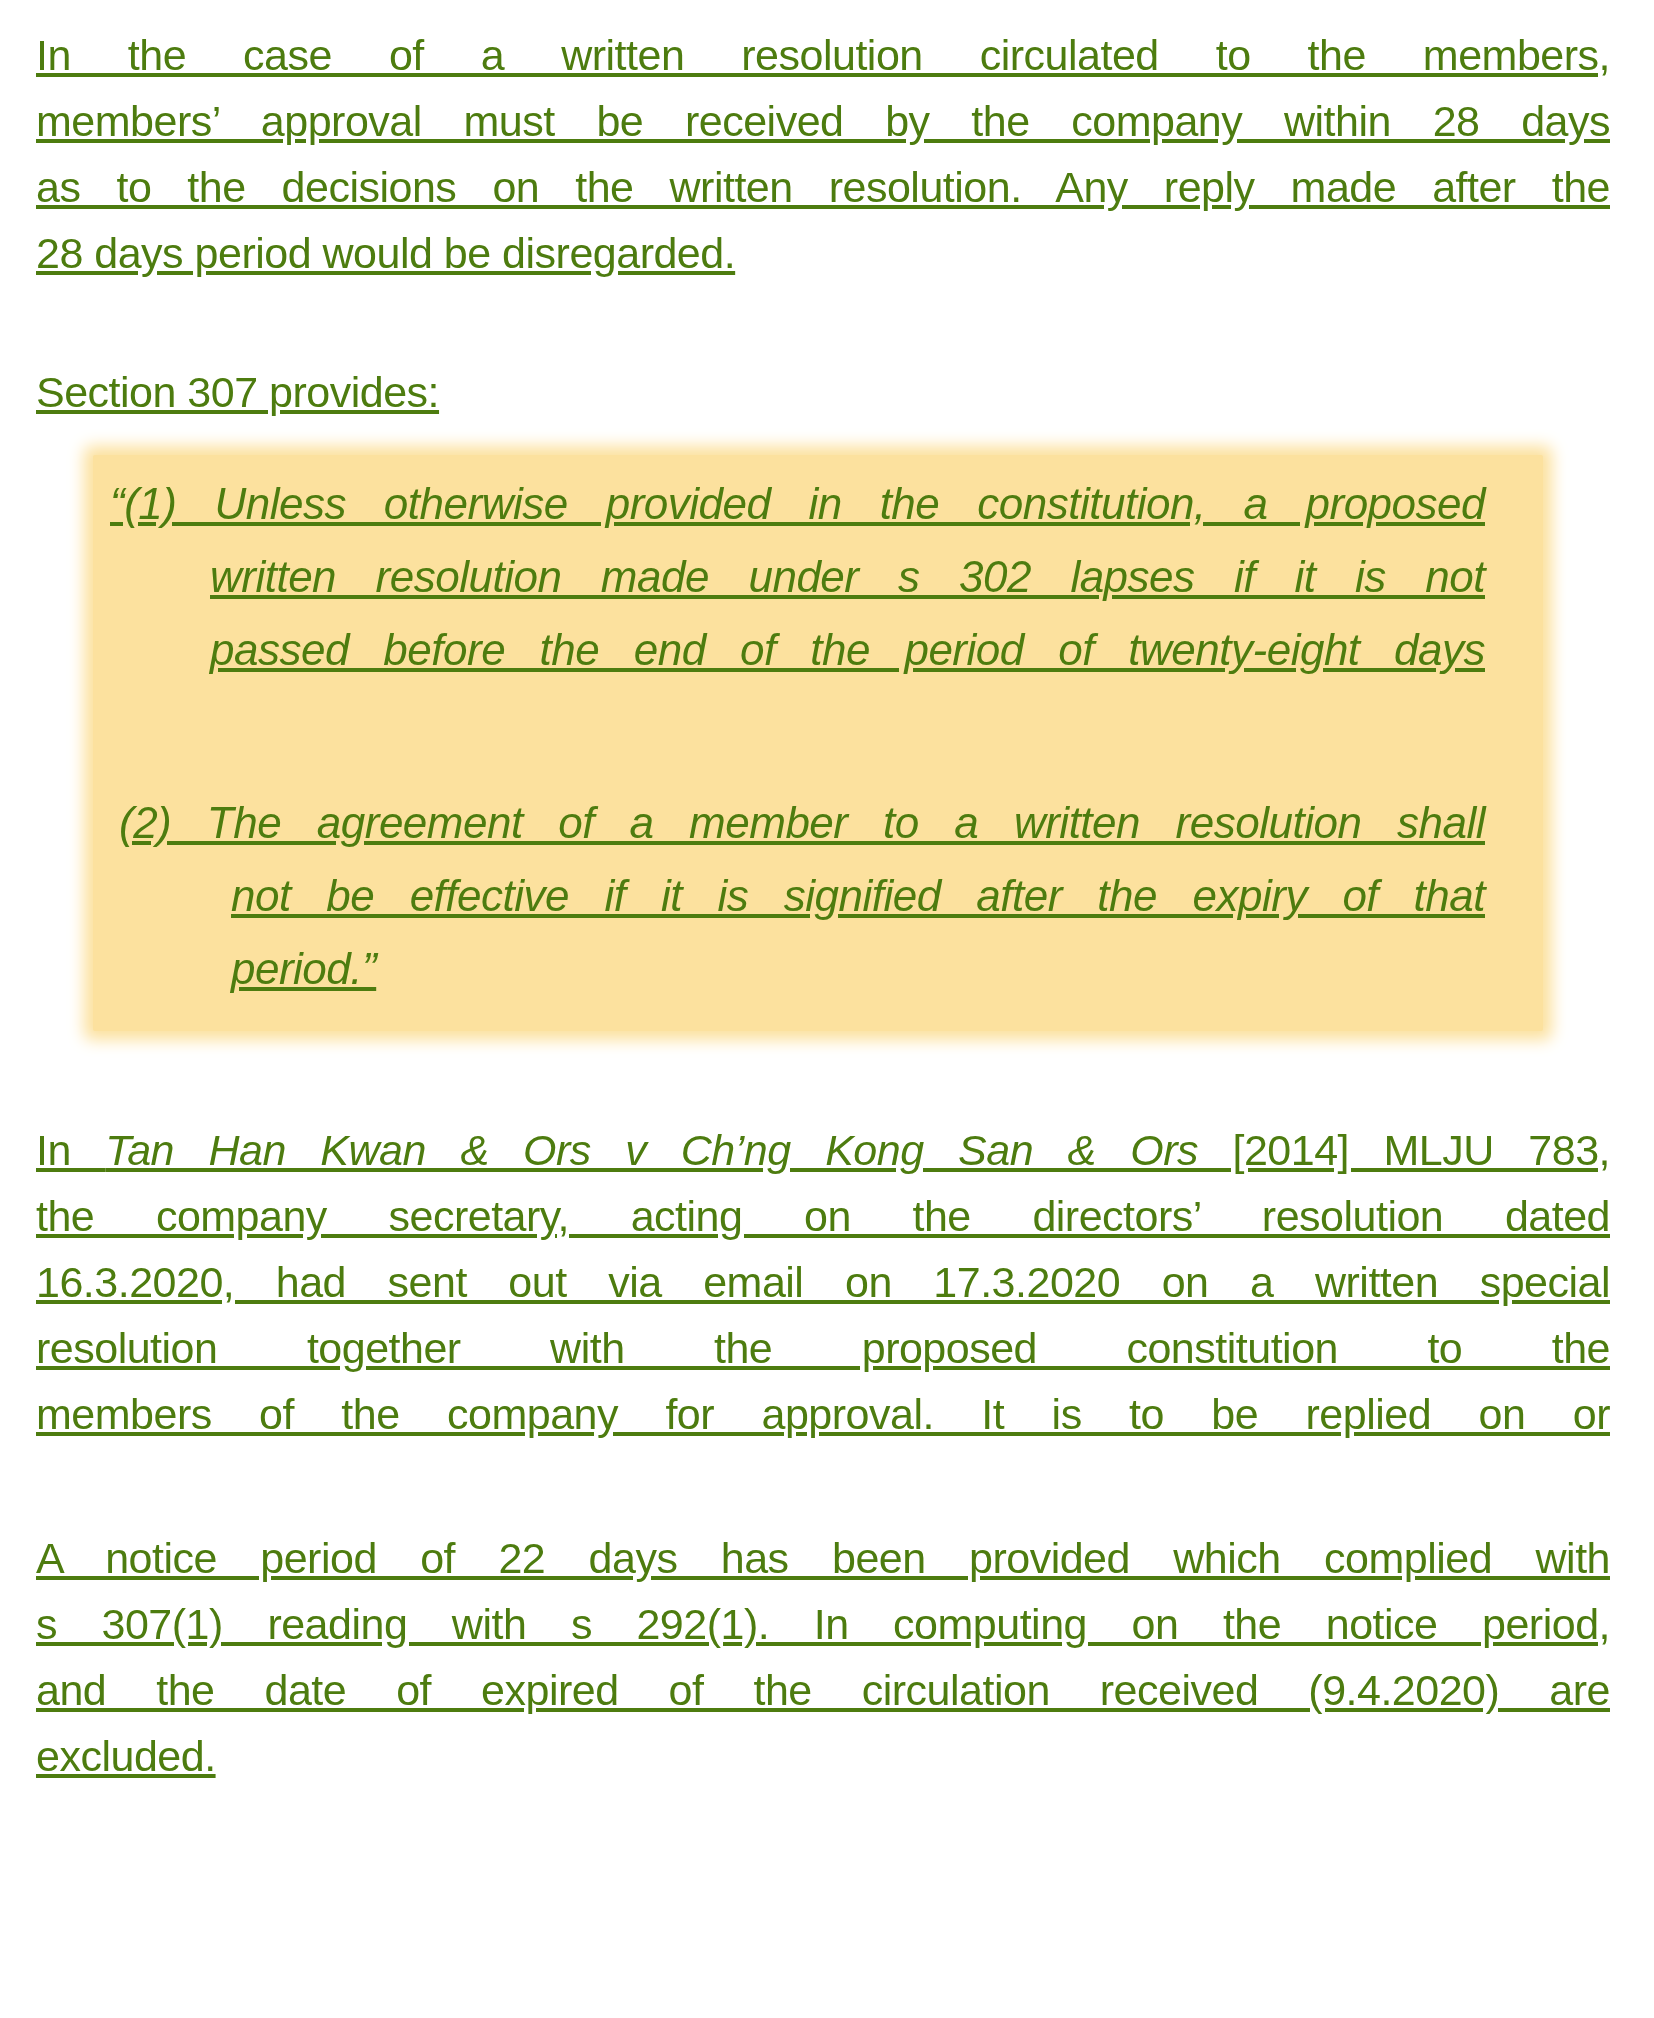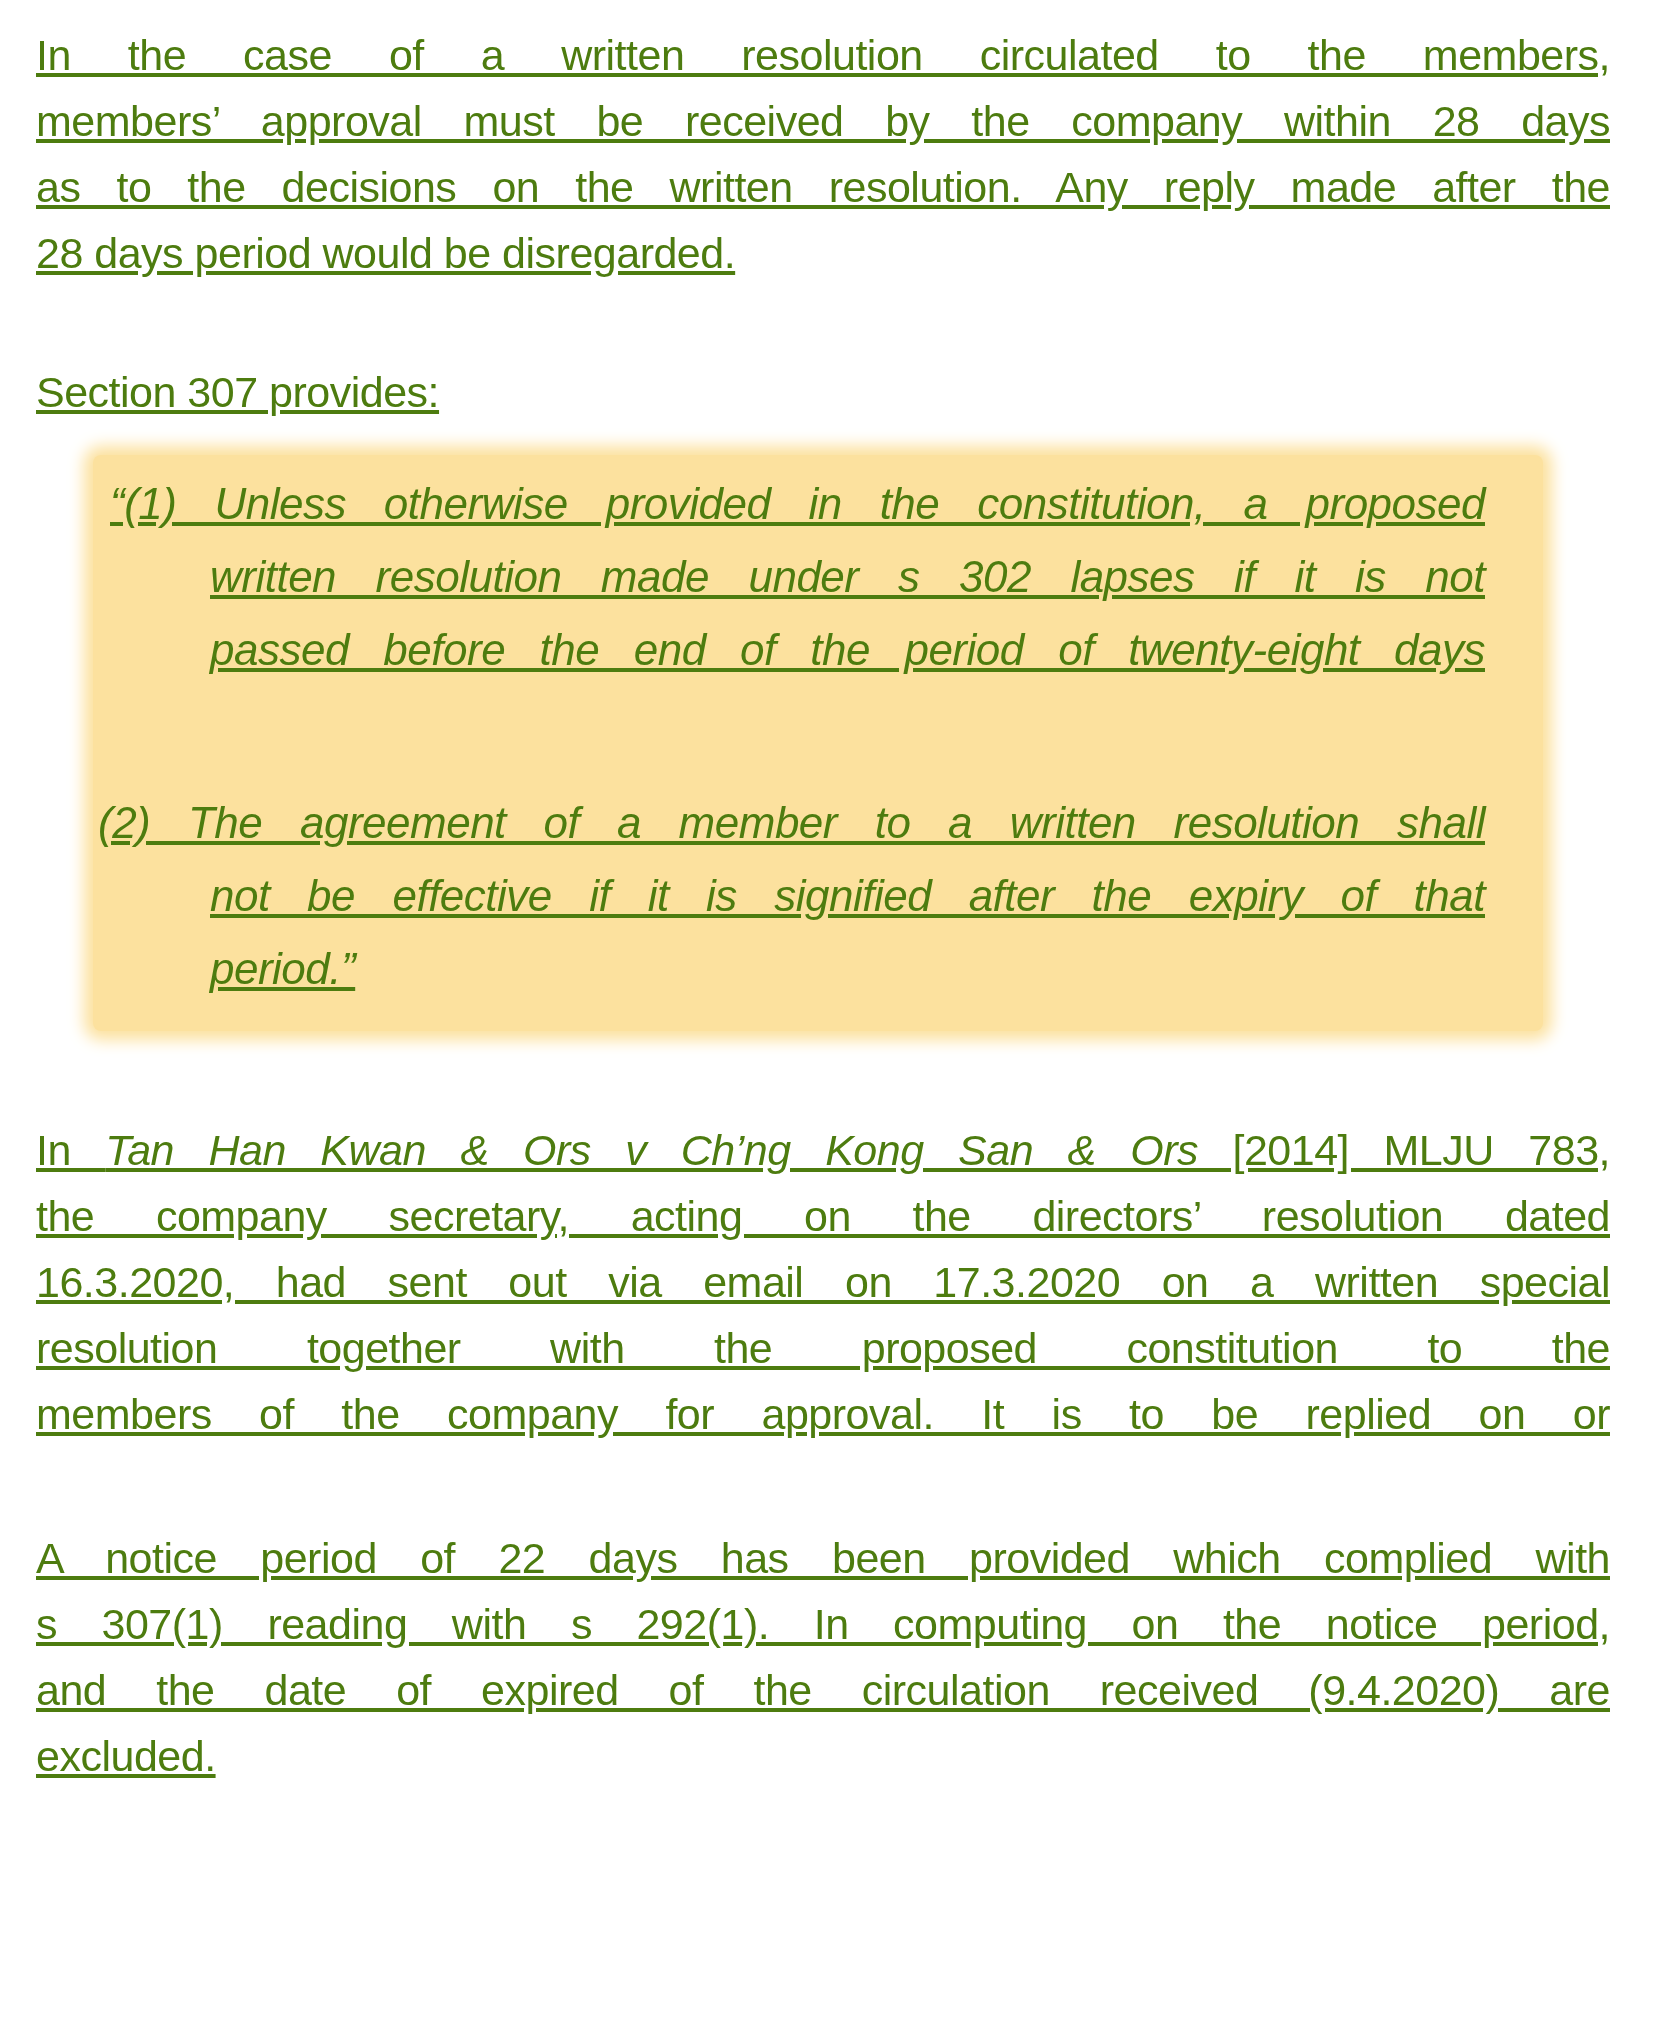--- a/index.html
+++ b/index.html
@@ -26,26 +26,26 @@
   .ln.last { text-align-last: left; }
   .heading { margin-top: 73px; }
   .heading .ln { text-align-last: left; }
 
   .quote-box {
     margin-top: 30px;
     margin-left: 57px;
     width: 1450px;
     box-sizing: border-box;
     padding: 12px 58px 26px 0;
-    border-radius: 8px;
+    border-radius: 2px;
     background: #fce19e; 
     box-shadow: 0 0 16px 9px rgba(252, 225, 158, 0.95);
   }
   .q-item { margin: 0; }
-  .q-item + .q-item { margin-top: 100px; }
+  .q-item + .q-item { margin-top: 100px; padding-left: 21px; }
   .q {
     font-size: 44px;
     line-height: 73px;
     font-style: italic;
     letter-spacing: -0.5px;
     margin-left: 117px;
   }
   .q.qfirst  { margin-left: 17px; }
   .q.qfirst2 { margin-left: 5px; }
 

